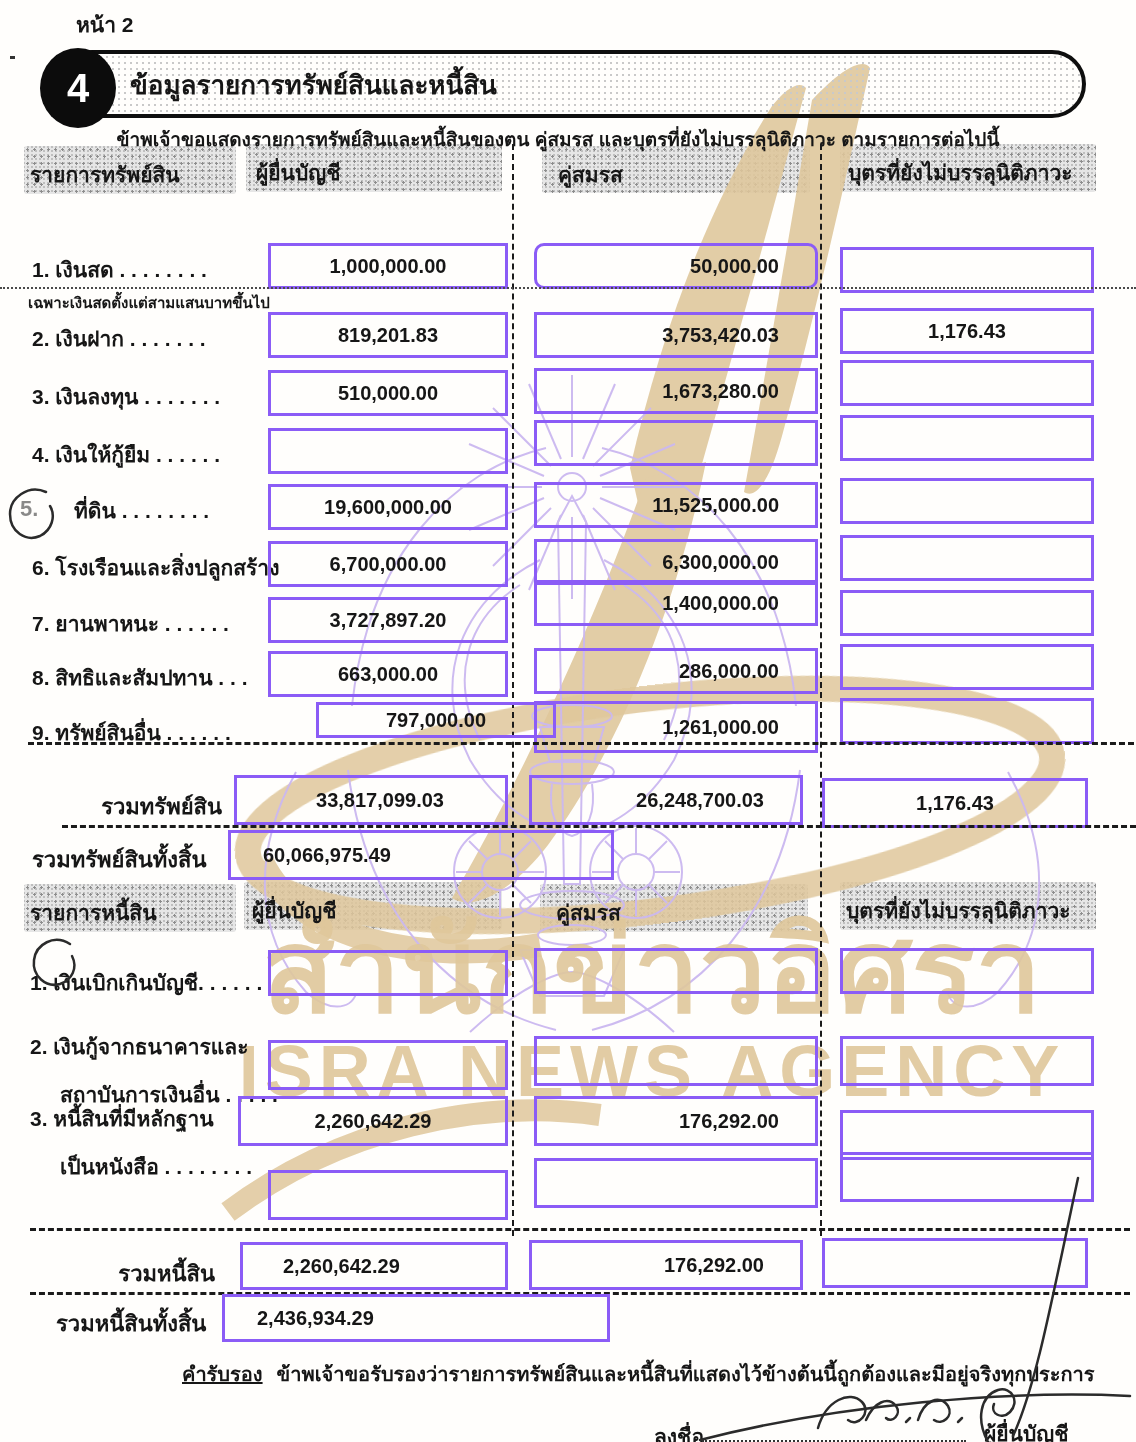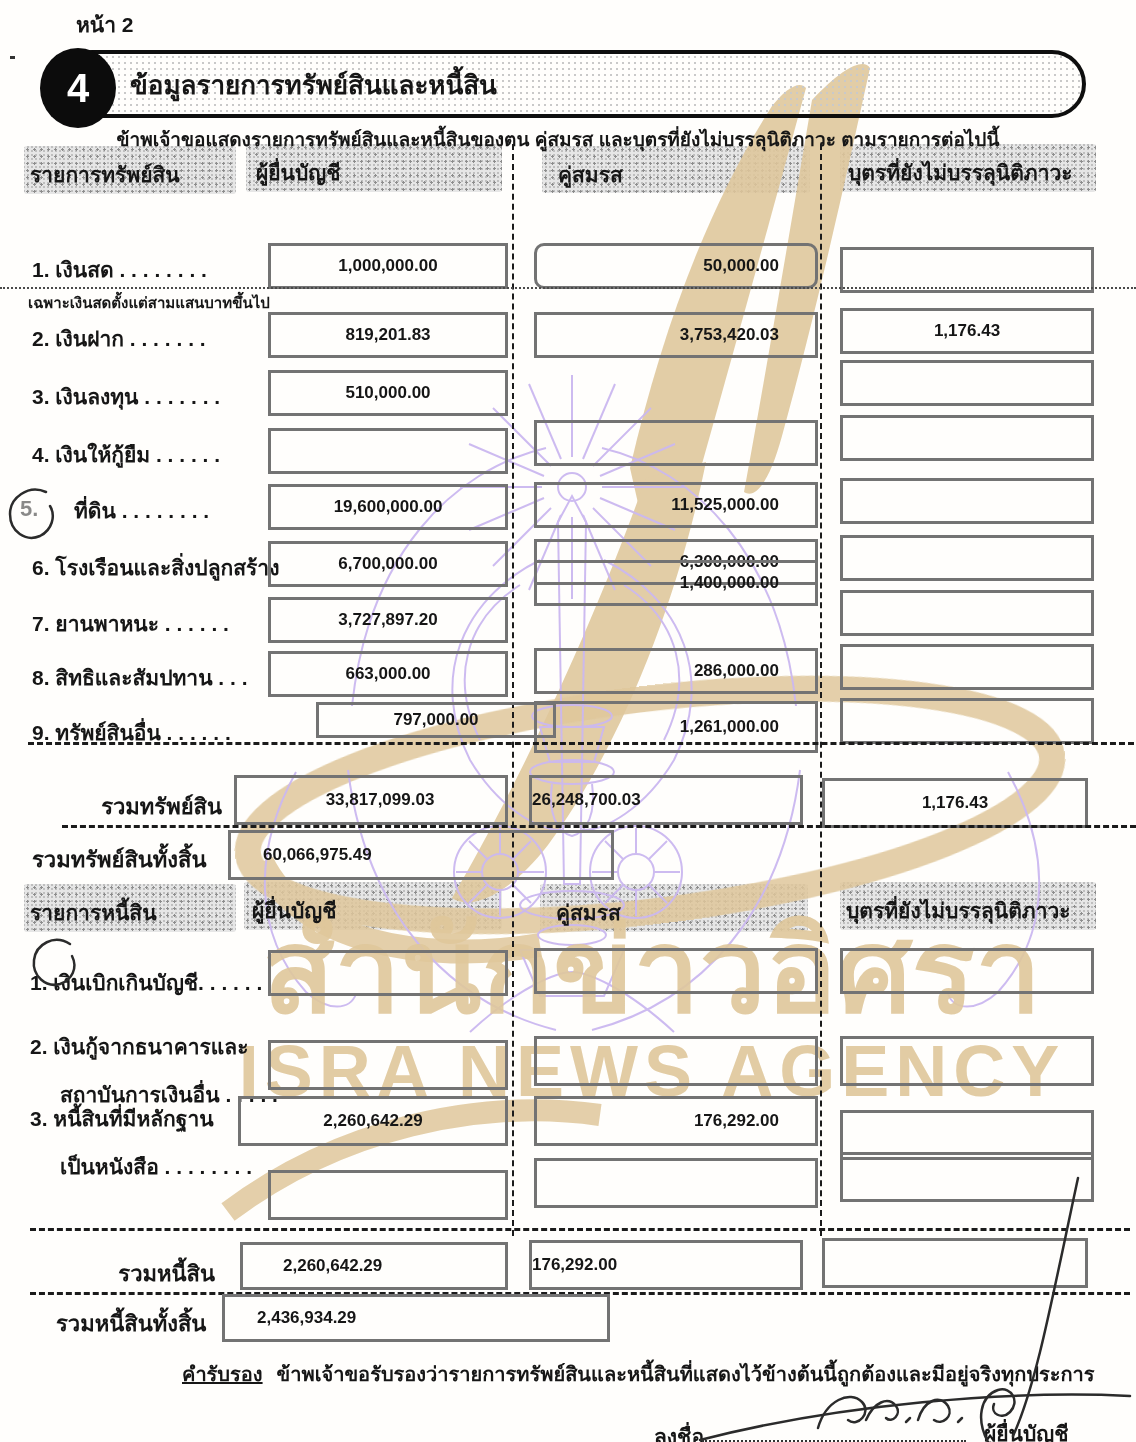--- a/index.html
+++ b/index.html
@@ -10,29 +10,29 @@
   .abs{position:absolute;}
   
   .patch{
     position:absolute;z-index:0;background-color:#e6e6e6;
     background-image:radial-gradient(#8d8d8d 1px,transparent 1.3px),radial-gradient(#bfbfbf 1px,transparent 1.3px);
     background-size:7px 7px,4px 4px;background-position:0 0,2px 3px;border-radius:3px;
   }
   .lbl{position:absolute;z-index:2;font-size:21px;font-weight:600;white-space:nowrap;}
   .colhead{position:absolute;z-index:2;font-size:21px;font-weight:700;white-space:nowrap;}
   .box{
-    position:absolute;z-index:2;height:46px;border:3px solid #737373;background:transparent;
-    display:flex;align-items:center;justify-content:center;font-size:17px;font-weight:600;
+    position:absolute;z-index:2;height:46px;border:3px solid #8b5cf6;background:transparent;
+    display:flex;align-items:center;justify-content:center;font-size:20px;font-weight:600;
     box-sizing:border-box;
   }
   .box.filer{left:268px;width:240px;}
   .box.spouse{left:534px;width:284px;justify-content:flex-end;padding-right:36px;}
   .box.child{left:840px;width:254px;}
   .box.t-filer{left:234px;width:274px;height:50px;}
-  .box.t-spouse{left:529px;width:274px;height:50px;justify-content:flex-start;}
+  .box.t-spouse{left:529px;width:274px;height:50px;justify-content:flex-end;padding-right:36px;}
   .box.t-child{left:822px;width:266px;height:50px;}
   .box.grand{justify-content:flex-start;padding-left:32px;height:50px;}
   .total-lbl{position:absolute;z-index:2;left:0;width:222px;text-align:right;font-size:22px;font-weight:700;white-space:nowrap;}
   .grand-lbl{position:absolute;z-index:2;font-size:22px;font-weight:700;white-space:nowrap;}
   .hdash{position:absolute;z-index:2;border-top:3px dashed #1b1b1b;height:0;}
   .hdot{position:absolute;z-index:2;border-top:2px dotted #4a4a4a;height:0;}
   .vline{position:absolute;z-index:2;width:0;border-left:2px dashed #1b1b1b;}
   #pill{
     position:absolute;left:58px;top:50px;width:1028px;height:68px;border:4px solid #0e0e0e;
     border-radius:40px;z-index:2;box-sizing:border-box;
@@ -188,20 +188,23 @@
       <span>3,753,420.03</span>
     </div>
   <div class="box child" style="top:308px;">
       <span>1,176.43</span>
     </div>
 
   <div class="lbl" style="left:32px;top:380px;">3.  เงินลงทุน  . . . . . . .</div>
   <div class="box filer" style="top:370px;">
       <span>510,000.00</span>
     </div>
+  <div class="box spouse" style="top:368px;">
+      <span>1,673,280.00</span>
+    </div>
   <div class="box child" style="top:360px;">
       <span></span>
     </div>
 
   <div class="lbl" style="left:32px;top:438px;">4.  เงินให้กู้ยืม  . . . . . .</div>
   <div class="box filer" style="top:428px;">
       <span></span>
     </div>
   <div class="box spouse" style="top:420px;">
       <span></span>
@@ -230,21 +233,21 @@
       <span>6,300,000.00</span>
     </div>
   <div class="box child" style="top:535px;">
       <span></span>
     </div>
 
   <div class="lbl" style="left:32px;top:607px;">7.  ยานพาหนะ  . . . . . .</div>
   <div class="box filer" style="top:597px;">
       <span>3,727,897.20</span>
     </div>
-  <div class="box spouse" style="top:560px;padding-left:28px;">
+  <div class="box spouse" style="top:580px;padding-left:28px;">
       <span>1,400,000.00</span>
     </div>
   <div class="box child" style="top:590px;">
       <span></span>
     </div>
 
   <div class="lbl" style="left:32px;top:661px;">8.  สิทธิและสัมปทาน  . . .</div>
   <div class="box filer" style="top:651px;">
       <span>663,000.00</span>
     </div>

